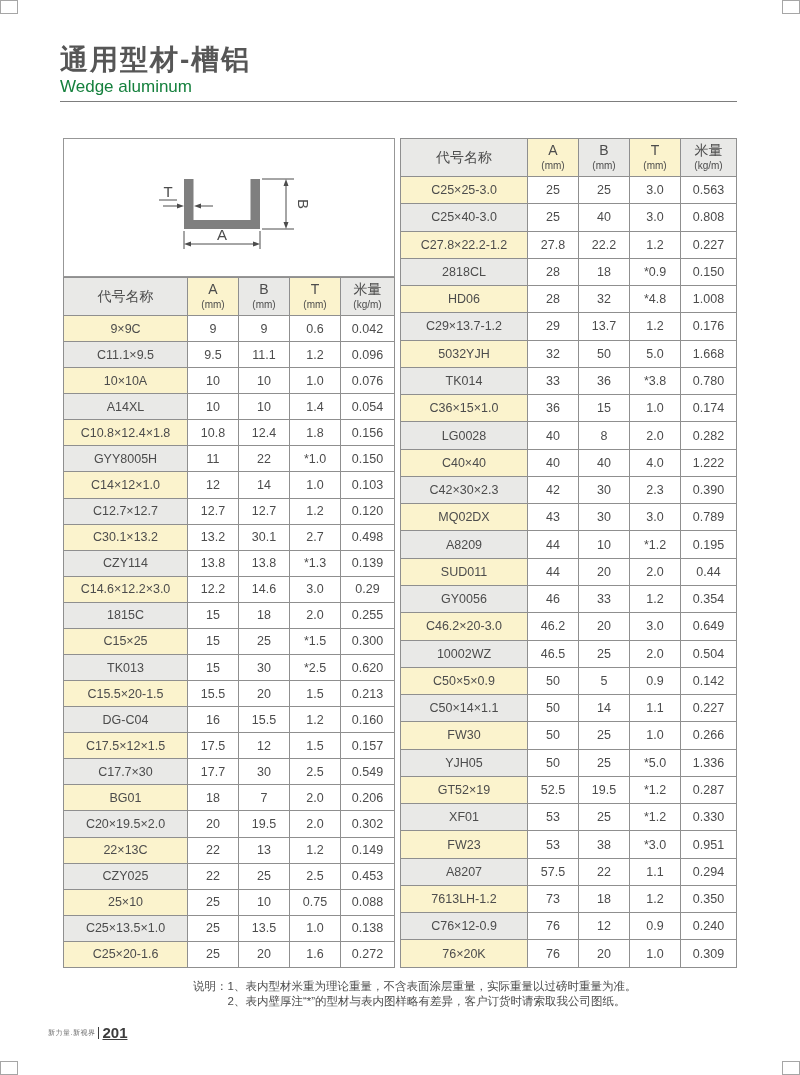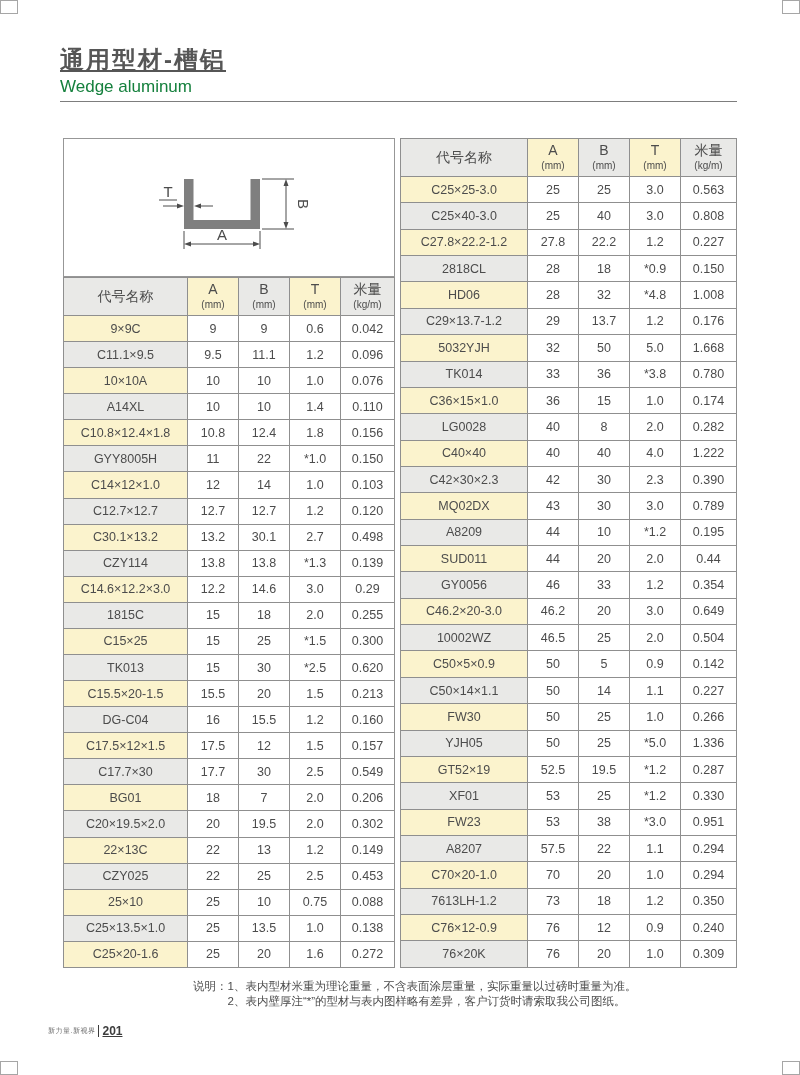--- a/index.html
+++ b/index.html
@@ -5,21 +5,21 @@
   html,body{margin:0;padding:0;background:#ffffff;}
   body{width:800px;height:1075px;position:relative;font-family:"Liberation Sans","DejaVu Sans",sans-serif;color:#4c4c4c;overflow:hidden;}
 
   .corner-mark{position:absolute;width:16px;height:12px;border:1px solid #a6a6a6;background:#fff;}
   .corner-tl{left:0;top:0;}
   .corner-tr{right:0;top:0;}
   .corner-bl{left:0;bottom:0;}
   .corner-br{right:0;bottom:0;}
 
   .header{position:absolute;left:60px;top:46px;width:677px;}
-  .title-cn{font-size:24px;font-weight:bold;color:#565656;letter-spacing:2px;line-height:28px;text-decoration:underline;}
+  .title-cn{font-size:28px;font-weight:bold;color:#565656;letter-spacing:2px;line-height:28px;}
   .title-en{font-size:17px;color:#15803d;line-height:21px;margin-top:2px;}
   .title-rule{position:absolute;left:60px;top:101px;width:677px;height:1px;background:#7d7d7d;}
 
   .diagram-box{position:absolute;left:63px;top:138px;width:332px;height:139px;border:1px solid #979797;box-sizing:border-box;background:#fff;}
 
   table.spec{border-collapse:collapse;table-layout:fixed;position:absolute;background:#404040;}
   table.spec td,table.spec th{border:1px solid #8f8f8f;text-align:center;vertical-align:middle;font-weight:normal;padding:0;overflow:hidden;}
   #left-table{left:63px;top:277px;width:332px;height:691px;}
   #right-table{left:400px;top:138px;width:337px;height:830px;}
   .hdr th{height:37px;font-size:14px;line-height:15px;color:#4c4c4c;}
@@ -30,21 +30,21 @@
   tbody tr:nth-child(odd) .name-cell{background:#fbf3cd;}
   tbody tr:nth-child(even) .name-cell{background:#e9e9e7;}
 
   .notes{position:absolute;left:193px;top:979px;font-size:11.5px;line-height:15px;color:#4c4c4c;display:flex;}
   .notes .label{white-space:nowrap;}
   .notes .lines div{white-space:nowrap;}
 
   .footer{position:absolute;left:48px;top:1024px;display:flex;align-items:center;}
   .footer .brand{font-size:7px;color:#6d6d6d;letter-spacing:0.5px;}
   .footer .bar{display:inline-block;width:1px;height:12px;background:#3c3c3c;margin:0 3px;}
-  .footer .pagenum{font-size:12px;font-weight:bold;color:#3c3c3c;text-decoration:underline;}
+  .footer .pagenum{font-size:15px;font-weight:bold;color:#3c3c3c;text-decoration:underline;}
 
   svg text{font-family:"Liberation Sans","DejaVu Sans",sans-serif;}
 </style>
 </head>
 <body>
 
 <div class="corner-mark corner-tl"></div>
 <div class="corner-mark corner-tr"></div>
 <div class="corner-mark corner-bl"></div>
 <div class="corner-mark corner-br"></div>
@@ -134,21 +134,21 @@
         <td>10</td>
         <td>10</td>
         <td>1.0</td>
         <td>0.076</td>
       </tr>
       <tr>
         <td class="name-cell">A14XL</td>
         <td>10</td>
         <td>10</td>
         <td>1.4</td>
-        <td>0.110</td>
+        <td>0.054</td>
       </tr>
       <tr>
         <td class="name-cell">C10.8×12.4×1.8</td>
         <td>10.8</td>
         <td>12.4</td>
         <td>1.8</td>
         <td>0.156</td>
       </tr>
       <tr>
         <td class="name-cell">GYY8005H</td>
@@ -501,27 +501,20 @@
         <td>0.951</td>
       </tr>
       <tr>
         <td class="name-cell">A8207</td>
         <td>57.5</td>
         <td>22</td>
         <td>1.1</td>
         <td>0.294</td>
       </tr>
       <tr>
-        <td class="name-cell">C70×20-1.0</td>
-        <td>70</td>
-        <td>20</td>
-        <td>1.0</td>
-        <td>0.294</td>
-      </tr>
-      <tr>
         <td class="name-cell">7613LH-1.2</td>
         <td>73</td>
         <td>18</td>
         <td>1.2</td>
         <td>0.350</td>
       </tr>
       <tr>
         <td class="name-cell">C76×12-0.9</td>
         <td>76</td>
         <td>12</td>

